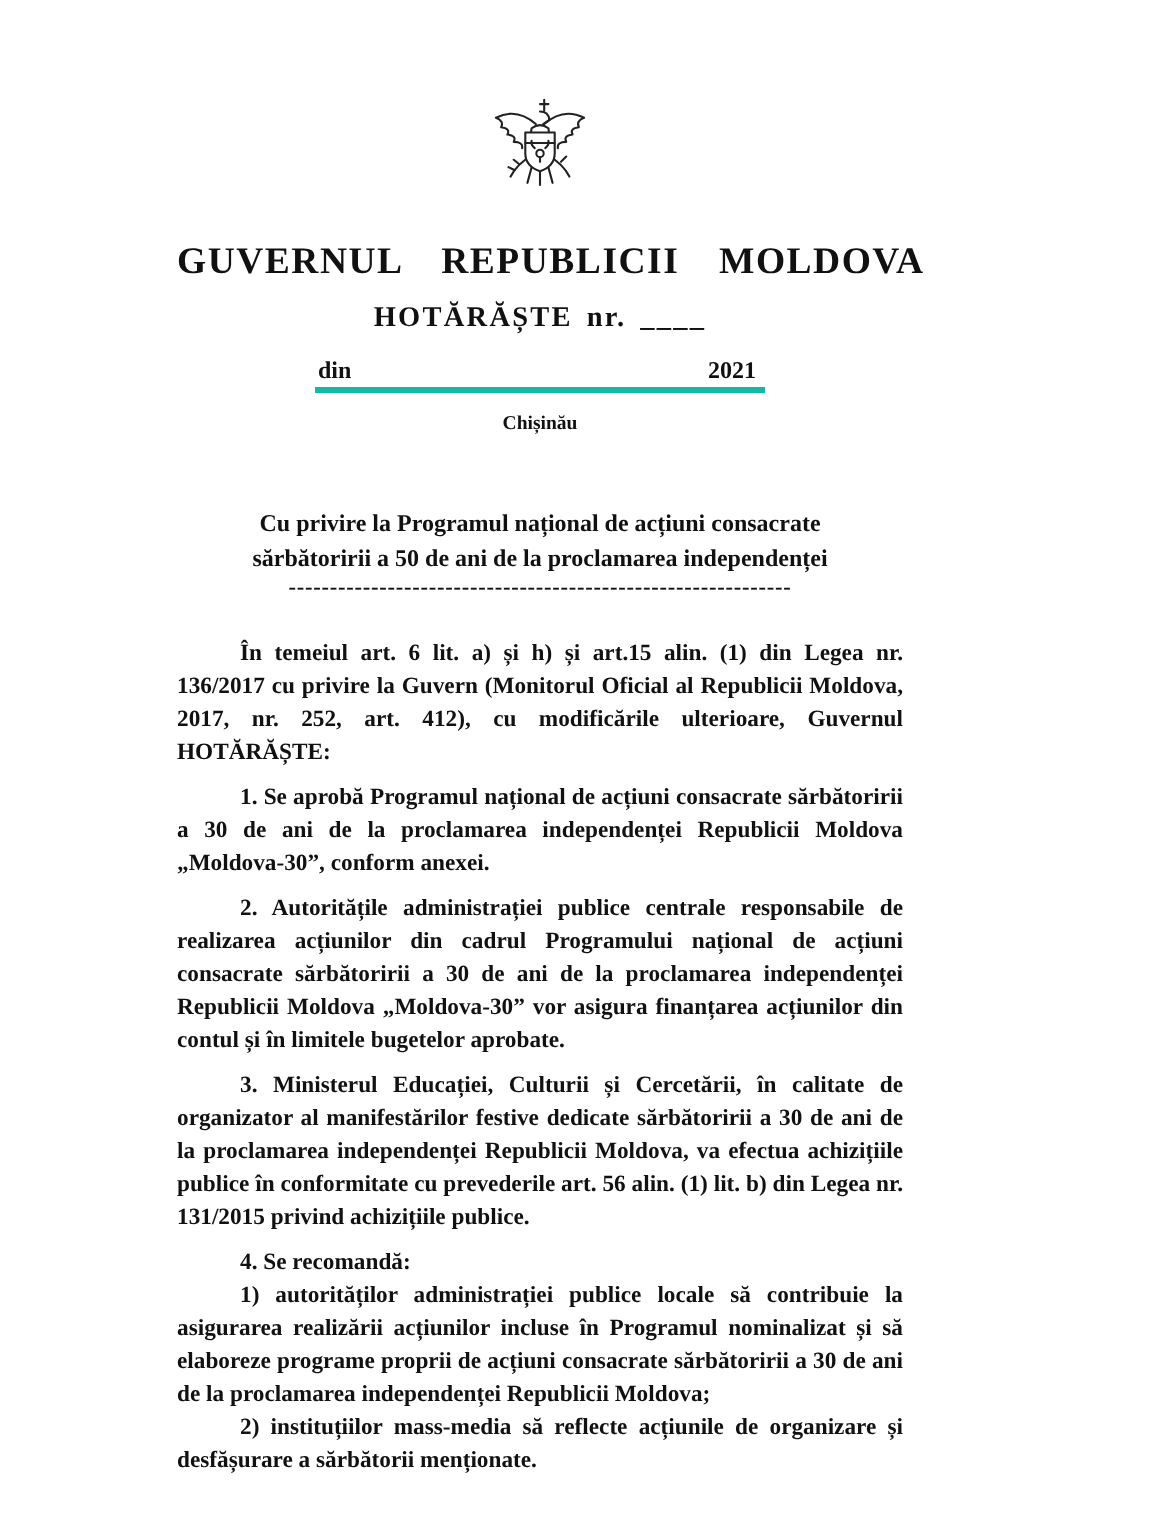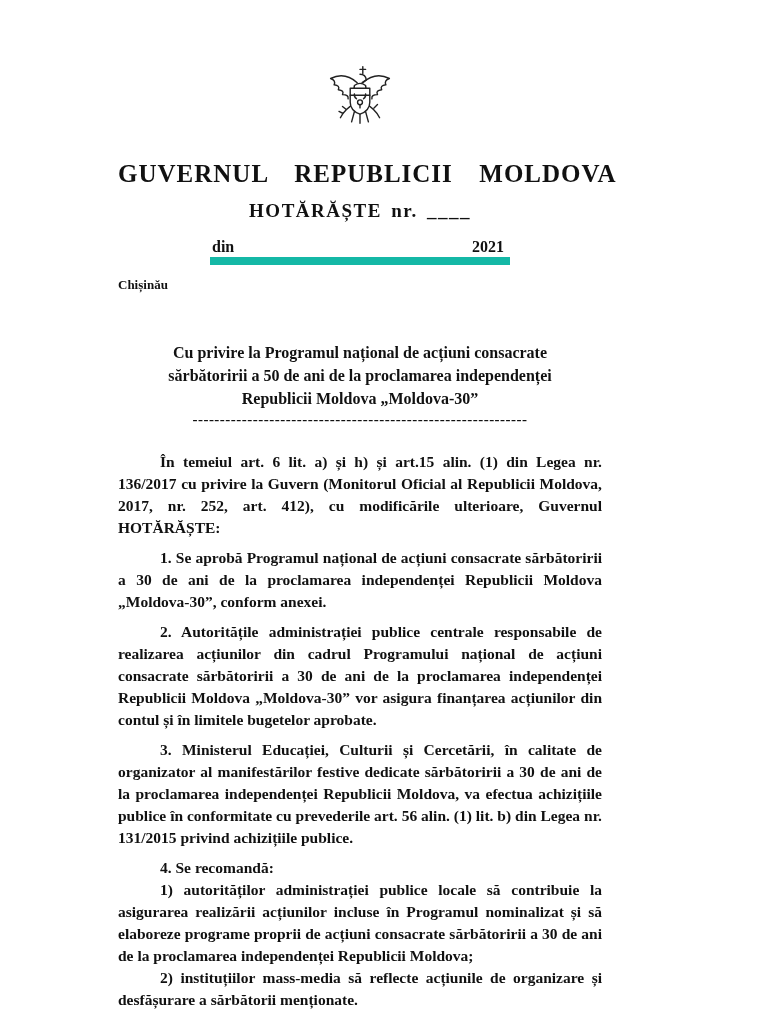--- a/index.html
+++ b/index.html
@@ -32,27 +32,27 @@
     font-weight: bold;
     margin-top: 12px;
     letter-spacing: 1.5px;
     word-spacing: 3px;
   }
   .date-line {
     width: 300px;
     margin: 16px auto 12px;
     display: flex;
     justify-content: space-between;
-    border-bottom: 8px solid #14b8a6;
+    border-bottom: 4px solid #14b8a6;
     font-weight: bold;
     font-size: 16px;
     padding: 0 6px 1px 2px;
   }
   .city {
-    text-align: left;
+    text-align: center;
     font-weight: bold;
     font-size: 13px;
     margin-top: 6px;
   }
   .subject {
     text-align: center;
     font-weight: bold;
     font-size: 16px;
     margin-top: 48px;
     line-height: 1.45;
@@ -108,21 +108,20 @@
   <div class="date-line">
     <span>din</span>
     <span>2021</span>
   </div>
 
   <div class="city">Chișinău</div>
 
   <div class="subject">
     <div>Cu privire la Programul național de acțiuni consacrate</div>
     <div>sărbătoririi a 50 de ani de la proclamarea independenței</div>
-    <div>Republicii Moldova „Moldova-30”</div>
   </div>
 
   <div class="separator">-------------------------------------------------------------</div>
 
   <div class="body">
     <p>În temeiul art. 6 lit. a) și h) și art.15 alin. (1) din Legea nr. 136/2017 cu privire la Guvern (Monitorul Oficial al Republicii Moldova, 2017, nr. 252, art. 412), cu modificările ulterioare, Guvernul HOTĂRĂȘTE:</p>
     <p class="spaced">1. Se aprobă Programul național de acțiuni consacrate sărbătoririi a 30 de ani de la proclamarea independenței Republicii Moldova „Moldova-30”, conform anexei.</p>
     <p class="spaced">2. Autoritățile administrației publice centrale responsabile de realizarea acțiunilor din cadrul Programului național de acțiuni consacrate sărbătoririi a 30 de ani de la proclamarea independenței Republicii Moldova „Moldova-30” vor asigura finanțarea acțiunilor din contul și în limitele bugetelor aprobate.</p>
     <p class="spaced">3. Ministerul Educației, Culturii și Cercetării, în calitate de organizator al manifestărilor festive dedicate sărbătoririi a 30 de ani de la proclamarea independenței Republicii Moldova, va efectua achizițiile publice în conformitate cu prevederile art. 56 alin. (1) lit. b) din Legea nr. 131/2015 privind achizițiile publice.</p>
     <p class="spaced">4. Se recomandă:</p>

